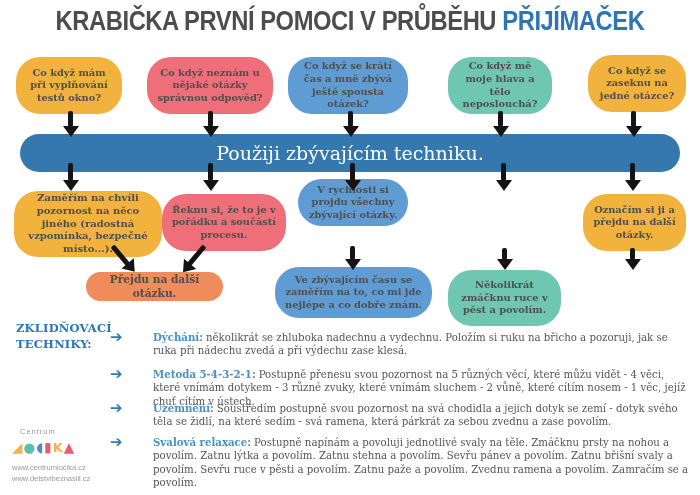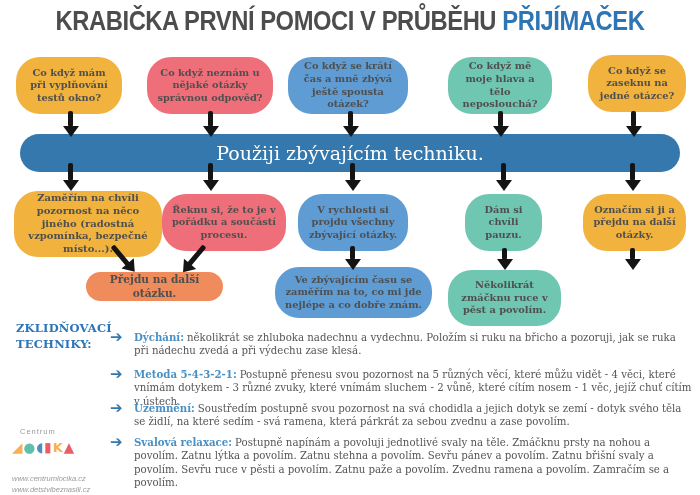--- a/index.html
+++ b/index.html
@@ -20,21 +20,21 @@
   .bg-b{background:var(--bubble_blue,#5e9cd3);}
   .bg-t{background:var(--bubble_teal,#6fc6b1);}
   .bg-o{background:var(--bubble_orange,#f08b5b);}
   .q1{left:16px;top:57px;width:106px;height:57px}
   .q2{left:147px;top:57px;width:126px;height:57px}
   .q3{left:288px;top:57px;width:120px;height:57px}
   .q4{left:448px;top:57px;width:104px;height:57px}
   .q5{left:588px;top:55px;width:98px;height:57px}
   .a1{left:14px;top:191px;width:148px;height:66px;font-size:10px}
   .a2{left:162px;top:194px;width:124px;height:57px}
-  .a3{left:298px;top:194px;width:110px;height:57px}
+  .a3{left:298px;top:179px;width:110px;height:47px}
   .a4{left:465px;top:194px;width:77px;height:57px}
   .a5{left:583px;top:194px;width:103px;height:57px}
   .fS{left:86px;top:272px;width:137px;height:29px;border-radius:15px;font-size:10.6px}
   .f3{left:275px;top:267px;width:157px;height:51px}
   .f4{left:448px;top:270px;width:113px;height:56px}
   .f5{left:581px;top:270px;width:100px;height:48px}
   
   .banner{position:absolute;left:20px;top:134px;width:660px;height:38px;z-index:2;
           background:var(--banner_blue,#3478ad);border-radius:19px;
           display:flex;align-items:center;justify-content:center;
@@ -57,34 +57,34 @@
   .aB3{left:344px;top:246px;height:24px}
   .aB4{left:496px;top:248px;height:22px}
   .aB5{left:624px;top:248px;height:22px}
   
   .tech-head{position:absolute;left:16px;top:321px;font-weight:700;font-size:11.5px;
              line-height:1.35;color:var(--accent_blue,#2e75b6);letter-spacing:.2px;}
   .tech-item{position:absolute;left:110px;width:582px;display:flex;align-items:flex-start;gap:7px;}
   .ti1{top:331px}.ti2{top:368px}.ti3{top:402px}.ti4{top:436px}
   .tech-arrow{flex:0 0 17px;font-family:"DejaVu Sans",sans-serif;font-size:15px;line-height:1;
               color:var(--banner_blue,#3478ad);font-weight:700;margin-top:-1px;}
-  .tech-text{flex:1;font-size:10.2px;line-height:1.32;color:var(--body_text,#555);}
+  .tech-text{flex:1;font-size:10.2px;line-height:1.32;color:var(--body_text,#555);margin-left:19px;}
   .tech-name{color:var(--tech_name_blue,#4a90c5);font-weight:700;margin-right:3px;}
   
   .logo{position:absolute;left:12px;top:427px;font-family:"Liberation Sans",sans-serif;}
   .logo-centrum{font-size:7.5px;color:#9a9a9a;letter-spacing:1px;margin-left:8px;}
   .logo-shapes{display:flex;align-items:flex-end;gap:1px;height:17px;margin-top:1px;
                font-family:"DejaVu Sans",sans-serif;font-size:13.5px;line-height:1;}
   .logo-shapes span{display:inline-block;}
   .ls-orange{color:var(--logo_orange,#f9b04e);}
   .ls-teal{color:var(--logo_teal,#5fbfad);}
   .ls-blue{color:var(--logo_blue,#4b8fc6);}
   .ls-red{color:var(--logo_red,#e85d66);}
   .ls-k{font-weight:700;font-size:13px;}
-  .logo-urls{font-size:7.5px;color:#9a9a9a;line-height:1.5;margin-top:19px;font-style:italic;}
+  .logo-urls{font-size:7.5px;color:#9a9a9a;line-height:1.5;margin-top:8px;}
 </style>
 </head>
 <body>
 
 <div class="canvas">
 
   <h1 class="title"><span>KRABIČKA PRVNÍ POMOCI V PRŮBĚHU</span> <span class="accent">PŘIJÍMAČEK</span></h1>
 
   <div class="bub bg-y q1">Co když mám při vyplňování testů okno?</div>
   <div class="bub bg-r q2">Co když neznám u nějaké otázky správnou odpověď?</div>
@@ -132,21 +132,20 @@
       <div class="head"></div>
     </div>
   <div class="arr aM5">
       <div class="shaft"></div>
       <div class="head"></div>
     </div>
 
   <div class="bub bg-y a1">Zaměřím na chvíli pozornost na něco jiného (radostná vzpomínka, bezpečné místo...).</div>
   <div class="bub bg-r a2">Řeknu si, že to je v pořádku a součástí procesu.</div>
   <div class="bub bg-b a3">V rychlosti si projdu všechny zbývající otázky.</div>
-  <div class="bub bg-t a4">Dám si chvíli pauzu.</div>
   <div class="bub bg-y a5">Označím si ji a přejdu na další otázky.</div>
 
   <div class="arr dA">
       <div class="shaft"></div>
       <div class="head"></div>
     </div>
   <div class="arr dB">
       <div class="shaft"></div>
       <div class="head"></div>
     </div>

